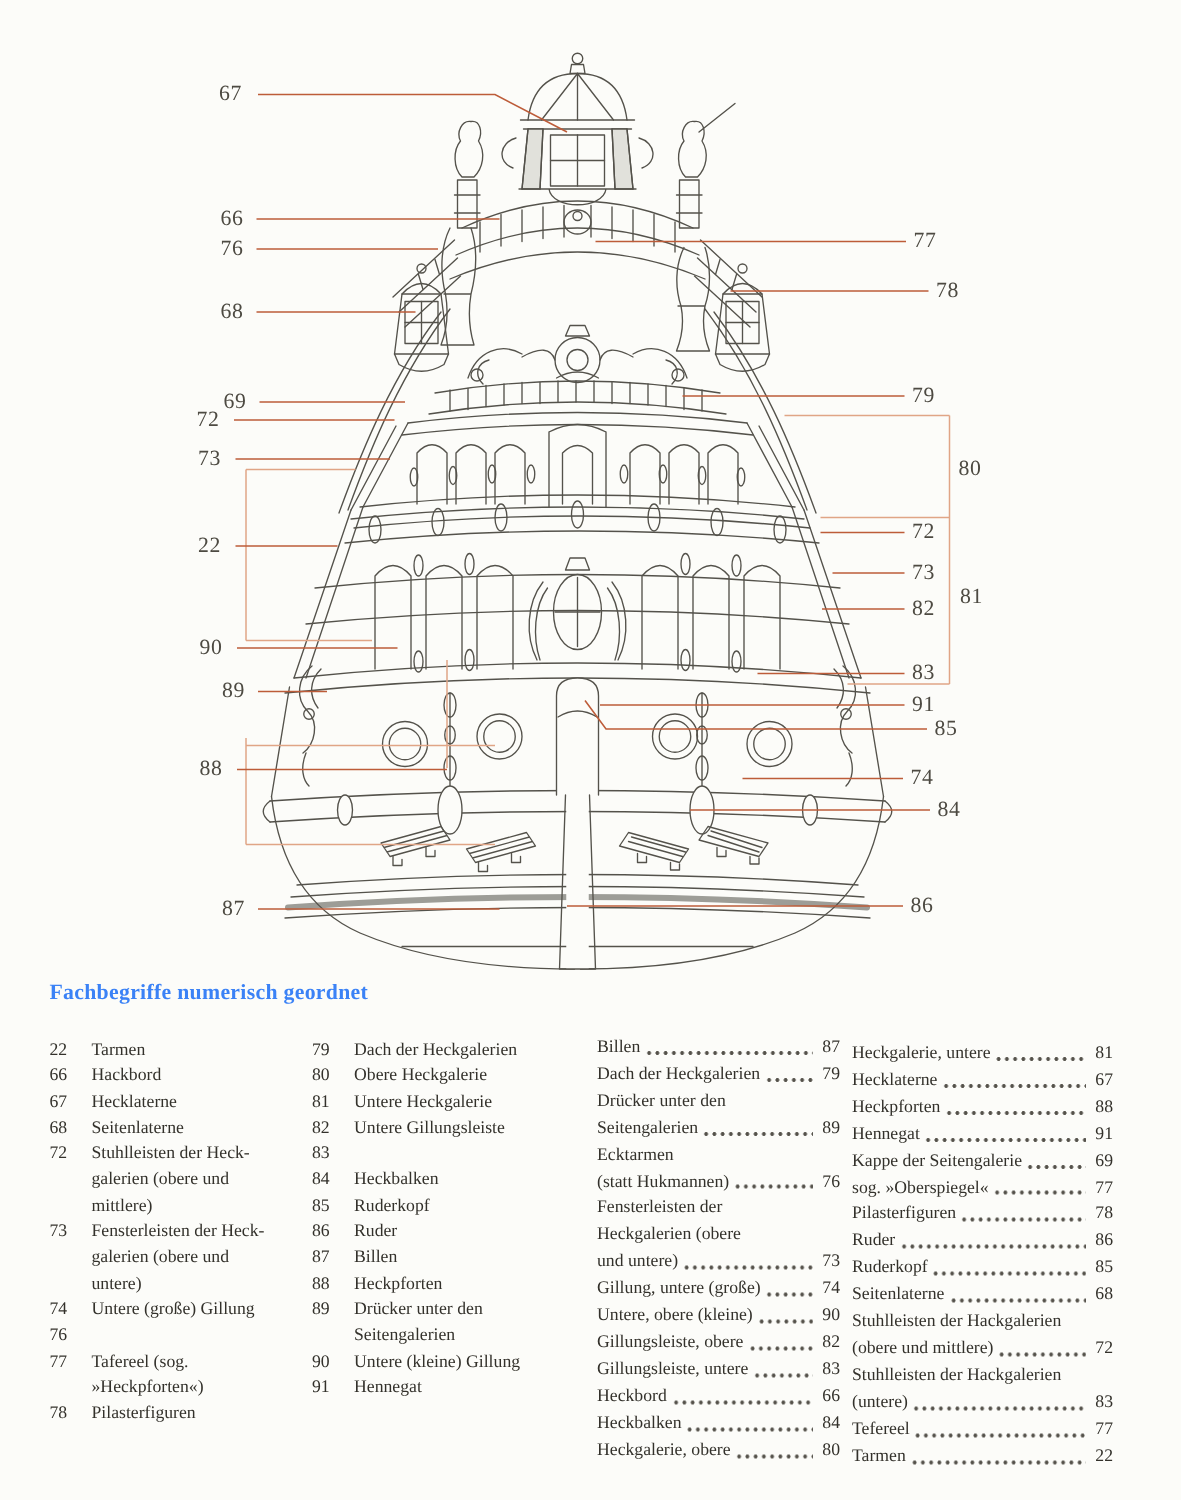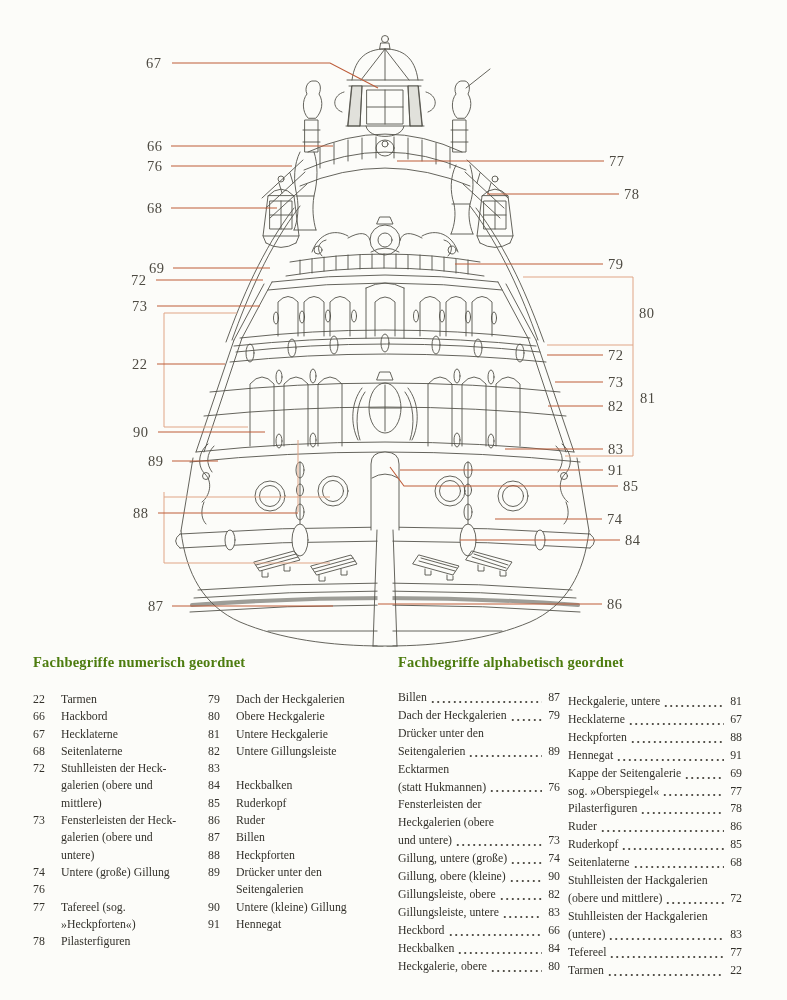--- a/index.html
+++ b/index.html
@@ -1,21 +1,21 @@
 <!DOCTYPE html>
 <html><head>
 <meta charset="utf-8">
 <style>
   html,body{margin:0;padding:0;}
   body{width:787px;height:1000px;background:#fcfcf9;font-family:"Liberation Serif",serif;color:#2f2d28;position:relative;overflow:hidden;}
   .page{position:absolute;inset:0;border-radius:24px;}
   .diagram{position:absolute;left:0;top:0;width:787px;height:650px;}
   .diagram svg{position:absolute;left:0;top:0;}
   .callout{position:absolute;transform:translateY(-50%);font-size:14.5px;color:#4d4a42;letter-spacing:.4px;line-height:1;}
-  .heading{position:absolute;font-weight:bold;font-size:14.5px;color:#4d7c0f;letter-spacing:.2px;white-space:nowrap;}
+  .heading{position:absolute;font-weight:bold;font-size:14.5px;color:#3b82f6;letter-spacing:.2px;white-space:nowrap;}
   #h-num{left:33px;top:654px;}
   #h-alpha{left:398px;top:654px;}
   .ncol{position:absolute;font-size:11.8px;line-height:17.3px;color:#33312b;}
   #num-col1{left:33px;top:691px;width:172px;}
   #num-col2{left:208px;top:691px;width:192px;}
   .nentry{display:flex;}
   .nnum{flex:0 0 28px;}
   .ntext{flex:1;white-space:nowrap;}
   .acol{position:absolute;font-size:11.8px;line-height:17.9px;color:#33312b;}
   #alpha-col1{left:398px;top:689px;width:162px;}
@@ -293,21 +293,20 @@
         <span class="callout" style="left: 608px; top: 449px;">83</span>
         <span class="callout" style="left: 608px; top: 470px;">91</span>
         <span class="callout" style="left: 623px; top: 486px;">85</span>
         <span class="callout" style="left: 607px; top: 519px;">74</span>
         <span class="callout" style="left: 625px; top: 540px;">84</span>
         <span class="callout" style="left: 607px; top: 604px;">86</span>
       </div>
   </div>
 
   <h3 class="heading" id="h-num" style="margin:0">Fachbegriffe numerisch geordnet</h3>
-  <h3 class="heading" id="h-alpha" style="margin:0">Fachbegriffe alphabetisch geordnet</h3>
 
   <div class="ncol" id="num-col1">
       <div class="nentry">
         <span class="nnum">22</span>
         <span class="ntext">
           <div>Tarmen</div>
         </span>
       </div>
       <div class="nentry">
         <span class="nnum">66</span>
@@ -486,21 +485,21 @@
       </div>
       <div class="aentry">
         <div class="aline">
           <span class="atext">Gillung, untere (große)</span>
           <span class="leader"></span>
           <span class="anum">74</span>
         </div>
       </div>
       <div class="aentry">
         <div class="aline">
-          <span class="atext">Gillung, obere (kleine)</span>
+          <span class="atext">Untere, obere (kleine)</span>
           <span class="leader"></span>
           <span class="anum">90</span>
         </div>
       </div>
       <div class="aentry">
         <div class="aline">
           <span class="atext">Gillungsleiste, obere</span>
           <span class="leader"></span>
           <span class="anum">82</span>
         </div>

